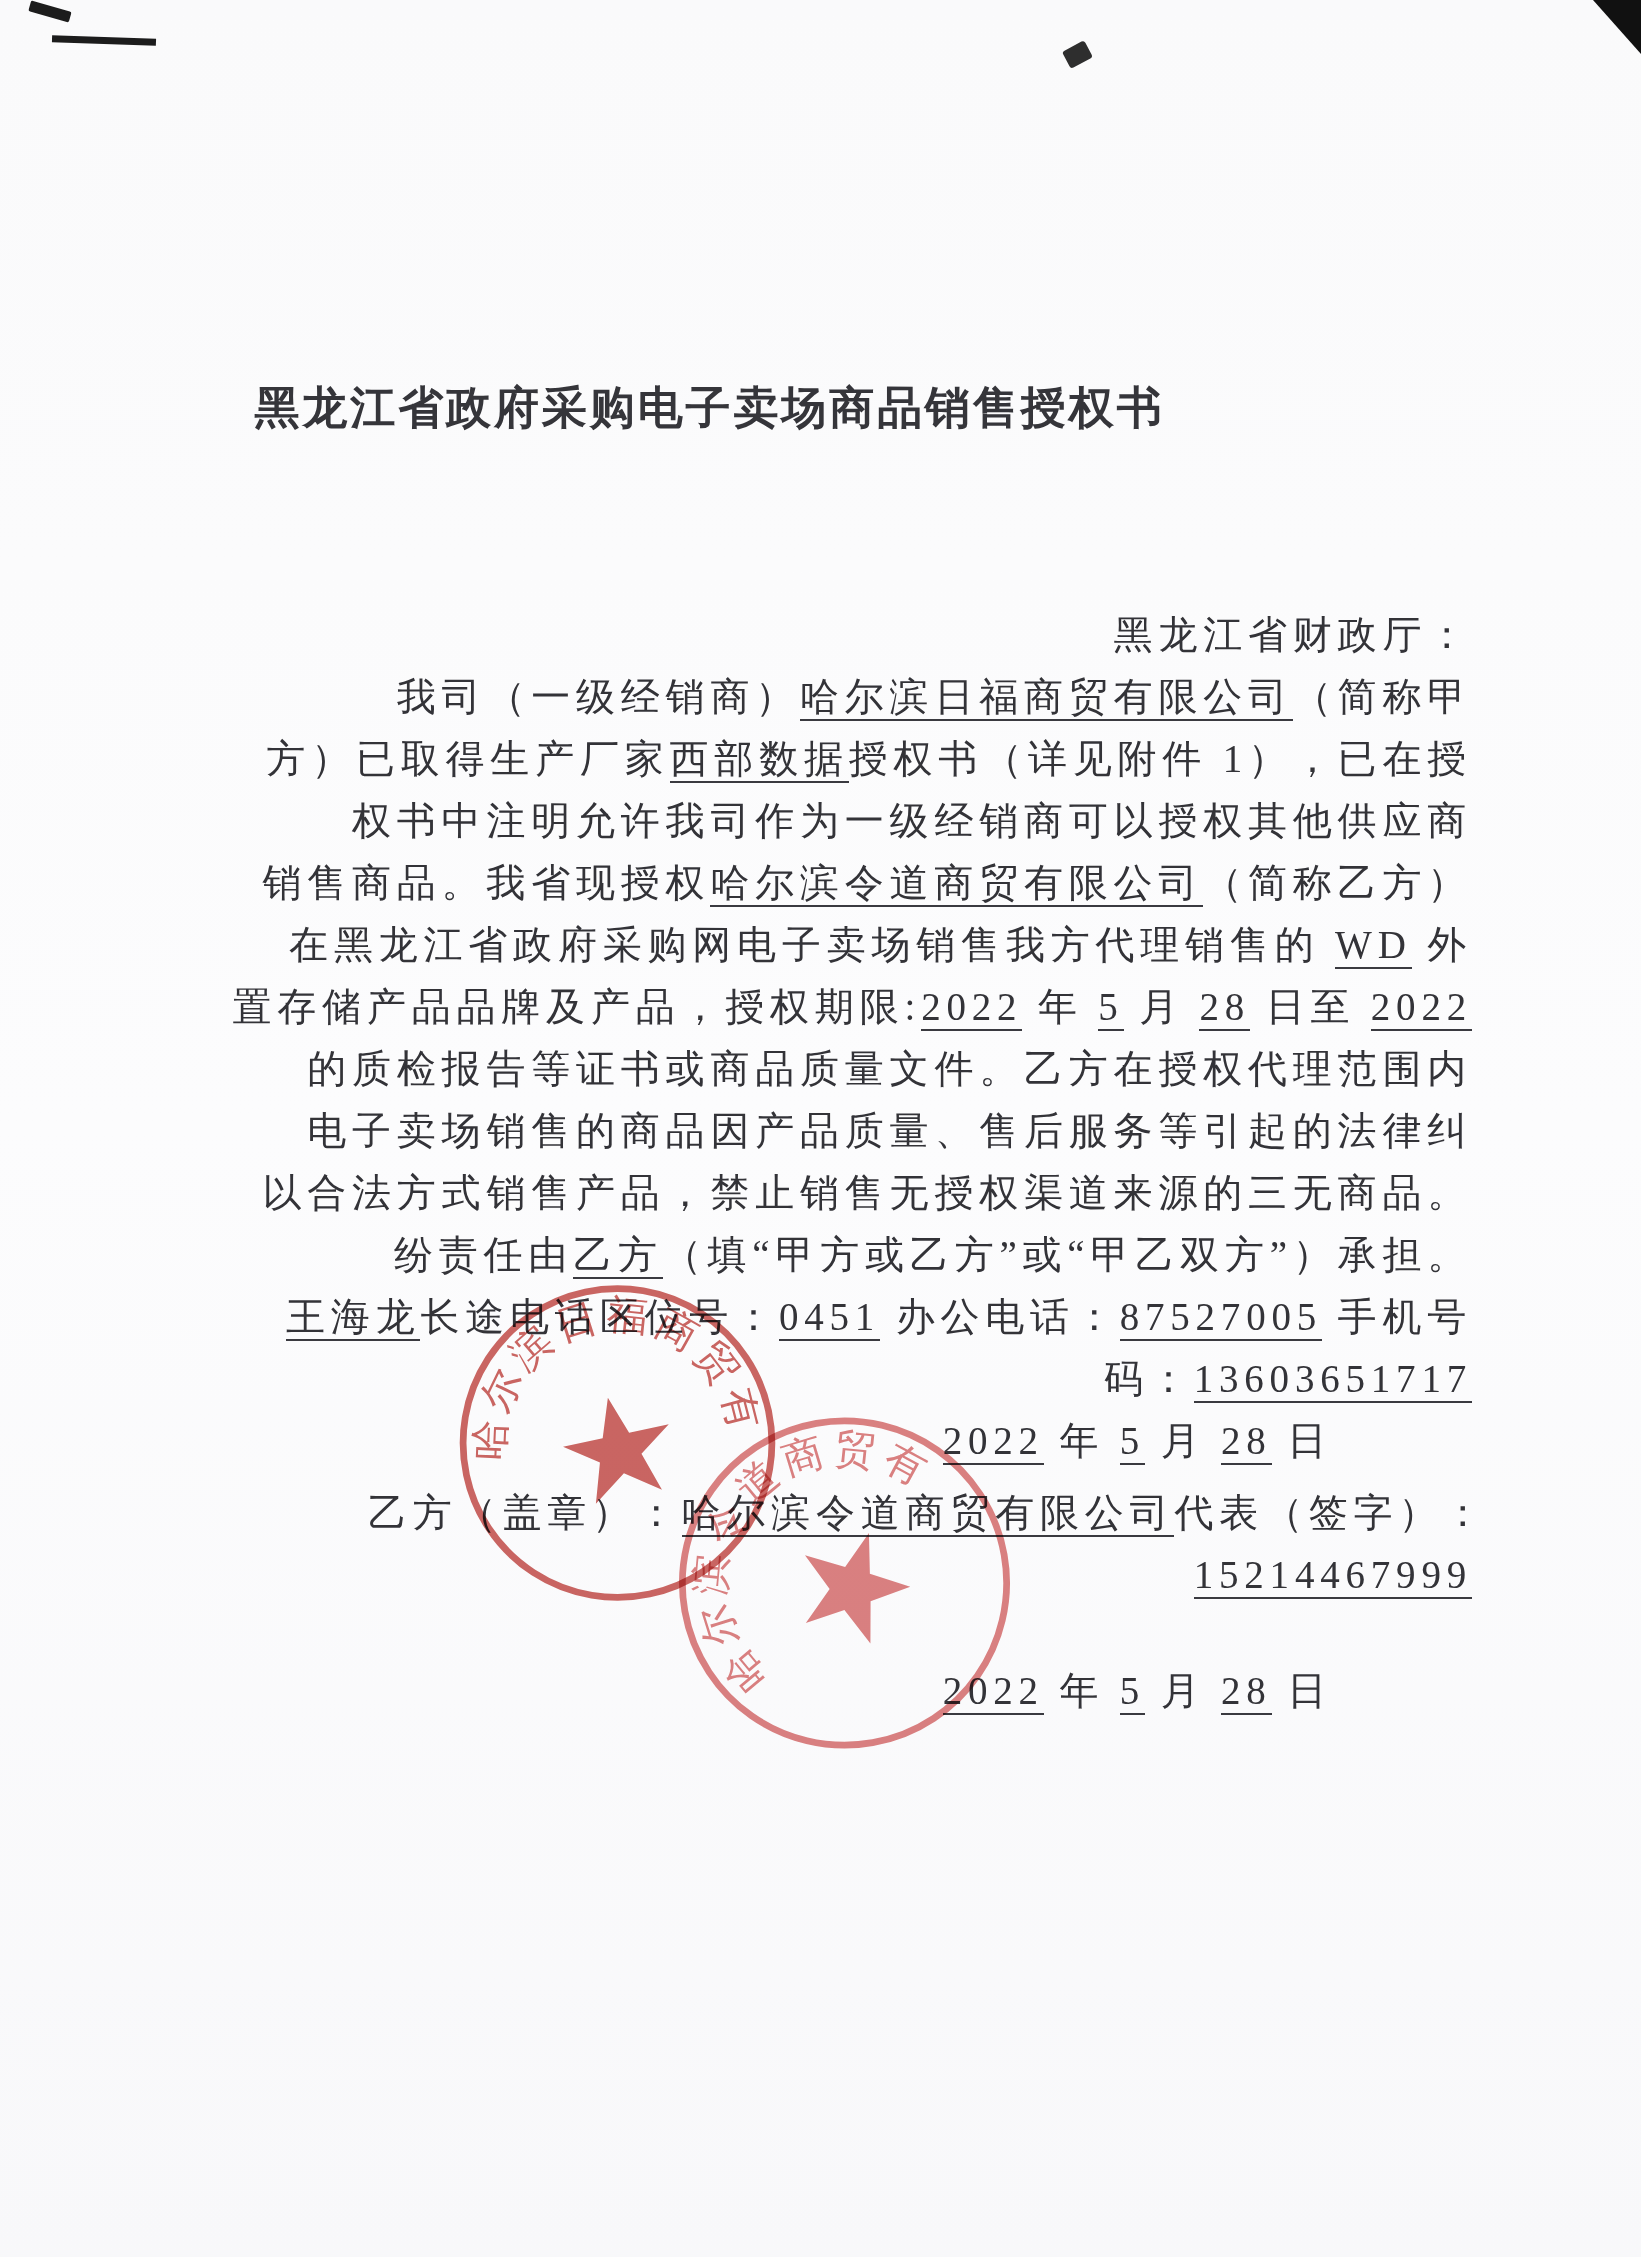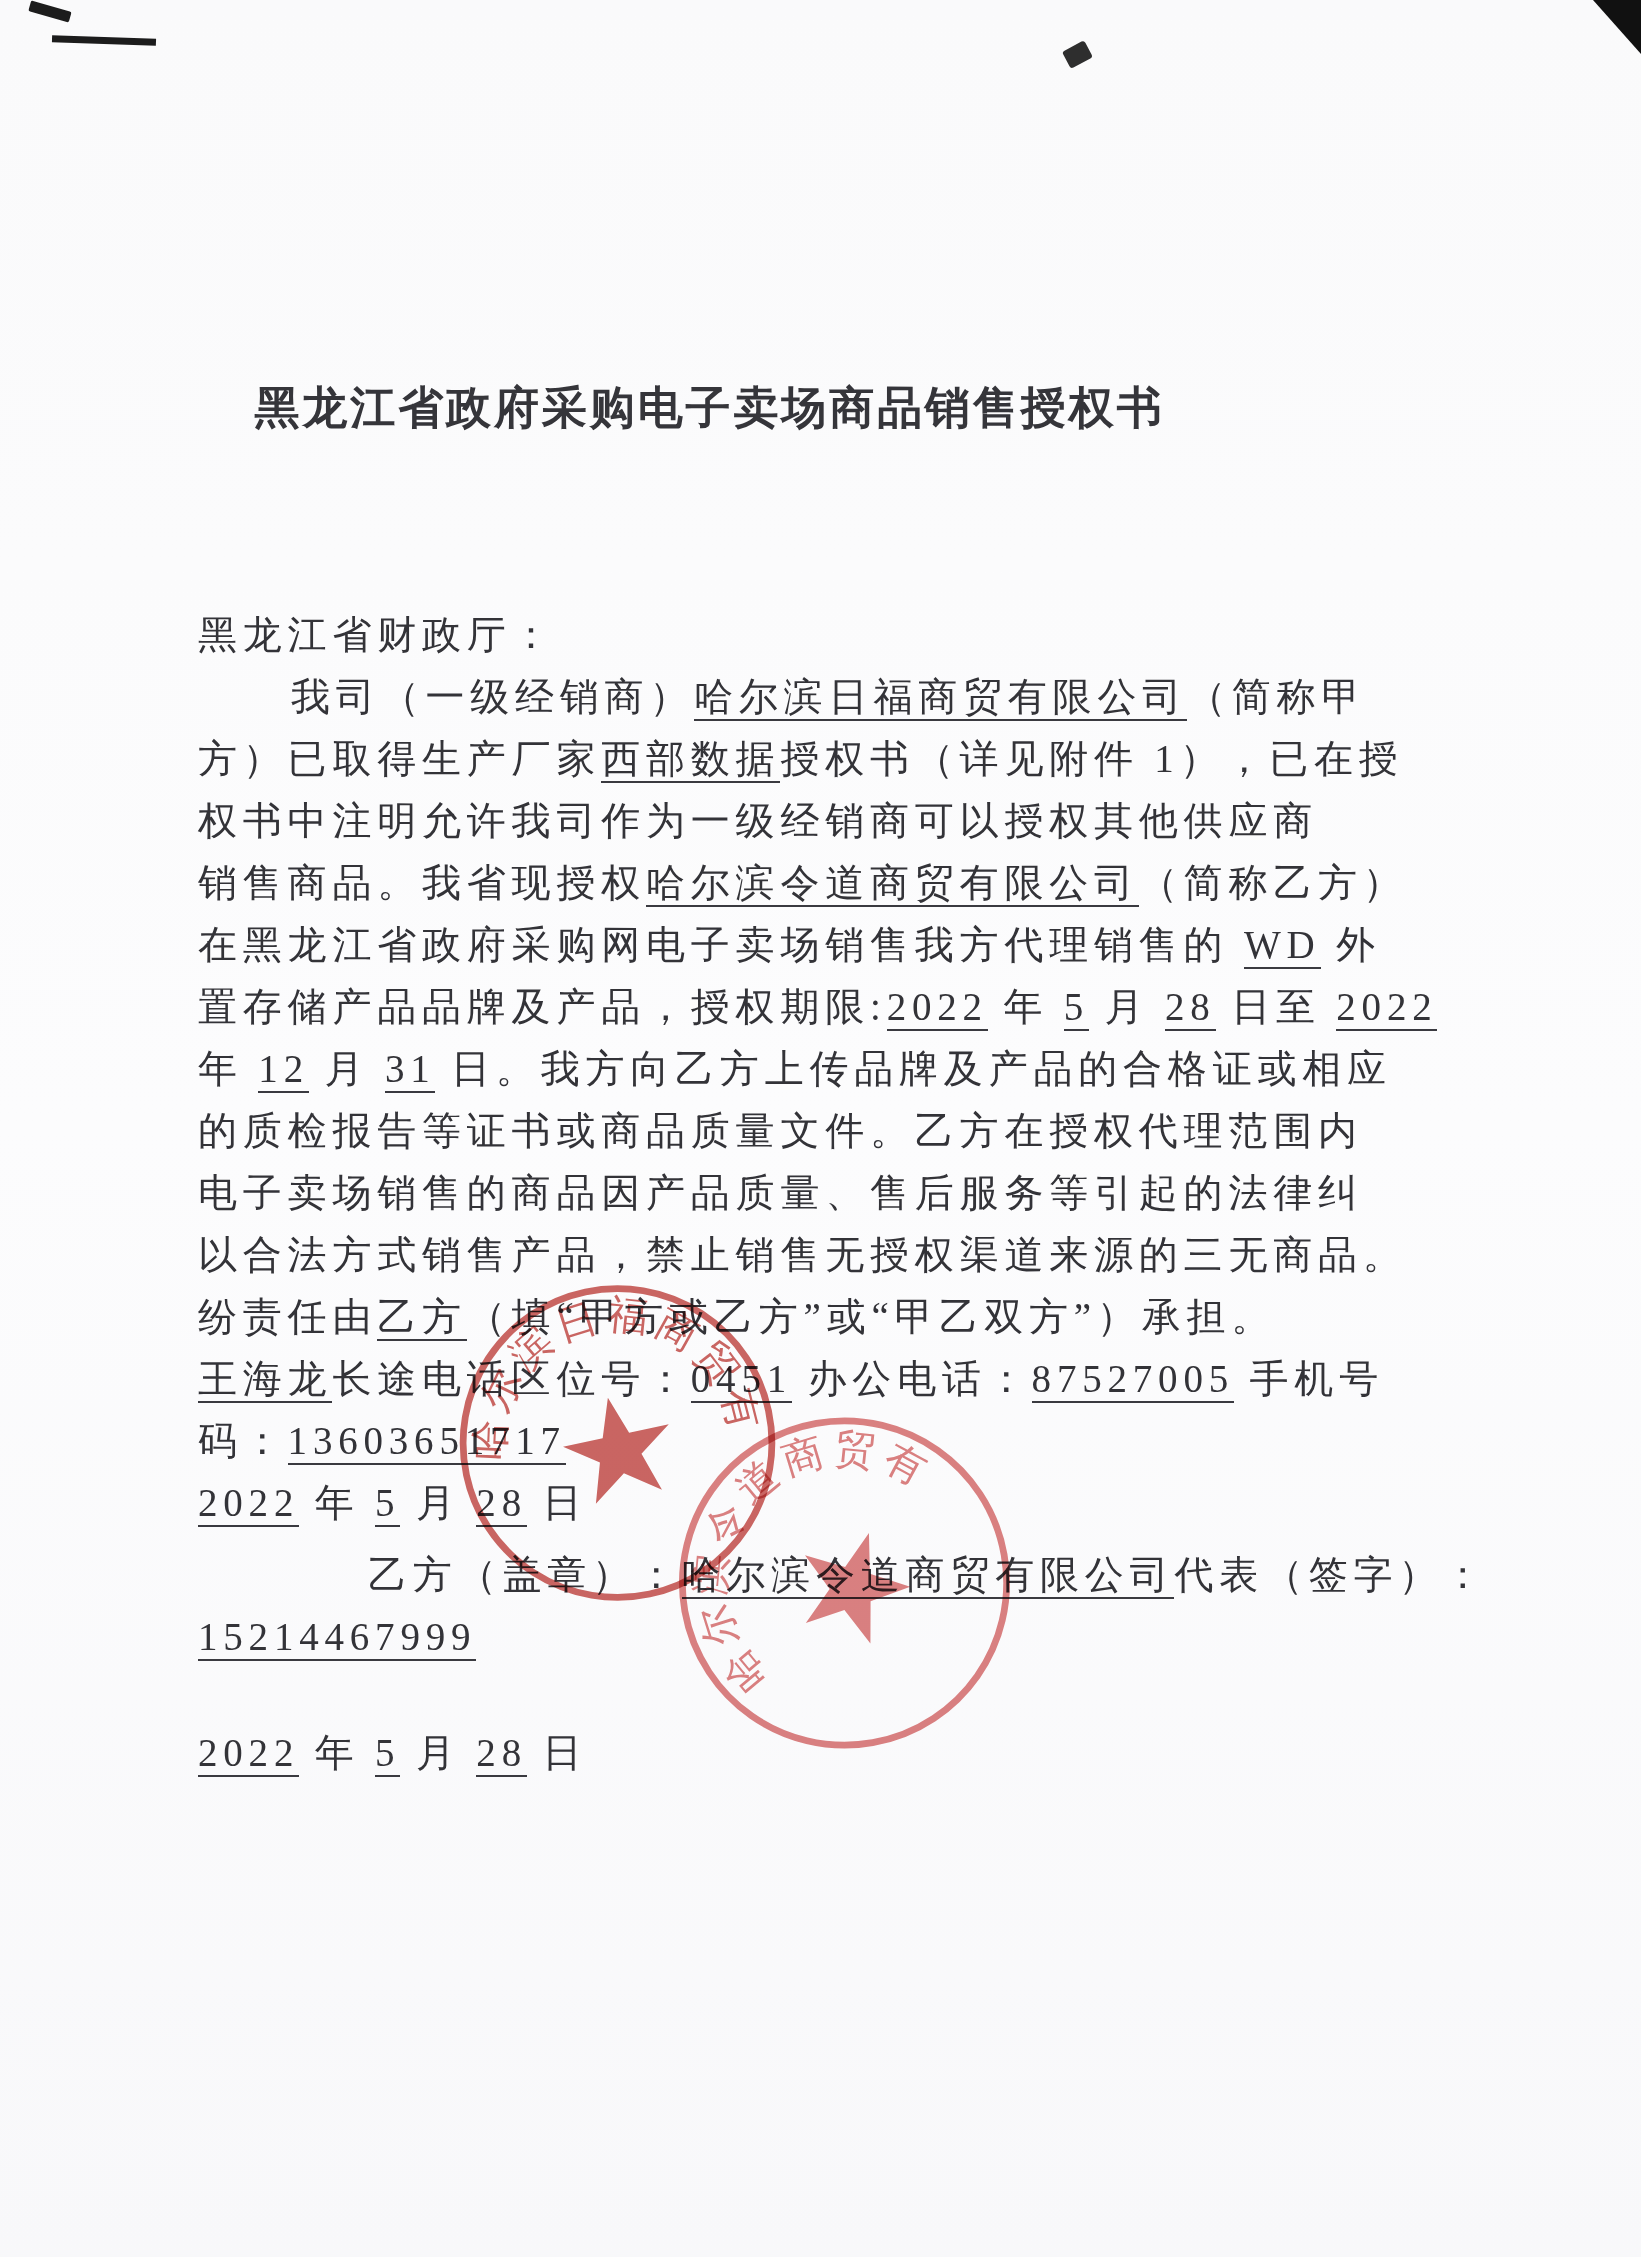--- a/index.html
+++ b/index.html
@@ -20,21 +20,21 @@
 
   .title{
     position:absolute;top:378px;left:0;right:222px;
     text-align:center;font-size:45px;font-weight:700;letter-spacing:2.9px;
     font-family:"Liberation Sans","DejaVu Sans",sans-serif;color:#35353a;
   }
   .doc{
     position:absolute;left:198px;top:604px;width:1274px;
     font-size:39px;color:#333338;
   }
-  .line{min-height:62px;line-height:62px;letter-spacing:5.8px;white-space:nowrap;}
+  .line{min-height:62px;line-height:62px;letter-spacing:5.8px;white-space:nowrap;text-align:right;}
   .line .u{border-bottom:2.9px solid #3a3a40;padding-bottom:1px;}
   .body-indent{text-indent:93px;}
   .sign-a{margin-top:13.5px;text-indent:106px;}
   .sign-b{margin-top:9.7px;text-indent:170px;}
   .date{ padding-right:140px;}
   .date-b{margin-top:54px;}
 
   .seal{position:absolute;mix-blend-mode:multiply;pointer-events:none;}
   .seal-a{left:434px;top:1250px;width:367px;height:386px;opacity:.8;}
   .seal-b{left:661px;top:1390px;width:367px;height:386px;opacity:.72;}
@@ -52,21 +52,20 @@
 <div class="title">黑龙江省政府采购电子卖场商品销售授权书</div>
 
 <div class="doc">
     <div class="line salutation"><span>黑龙江省财政厅：</span></div>
     <div class="line body body-indent"><span>我司（一级经销商）</span><span class="u">哈尔滨日福商贸有限公司</span><span>（简称甲</span></div>
     <div class="line body"><span>方）已取得生产厂家</span><span class="u">西部数据</span><span>授权书（详见附件 1），已在授</span></div>
     <div class="line body"><span>权书中注明允许我司作为一级经销商可以授权其他供应商</span></div>
     <div class="line body"><span>销售商品。我省现授权</span><span class="u">哈尔滨令道商贸有限公司</span><span>（简称乙方）</span></div>
     <div class="line body"><span>在黑龙江省政府采购网电子卖场销售我方代理销售的 </span><span class="u">WD</span><span> 外</span></div>
     <div class="line body"><span>置存储产品品牌及产品，授权期限:</span><span class="u">2022</span><span> 年 </span><span class="u">5</span><span> 月 </span><span class="u">28</span><span> 日至 </span><span class="u">2022</span></div>
-    <div class="line body"><span>年 </span><span class="u">12</span><span> 月 </span><span class="u">31</span><span> 日。我方向乙方上传品牌及产品的合格证或相应</span></div>
     <div class="line body"><span>的质检报告等证书或商品质量文件。乙方在授权代理范围内</span></div>
     <div class="line body"><span>电子卖场销售的商品因产品质量、售后服务等引起的法律纠</span></div>
     <div class="line body"><span>以合法方式销售产品，禁止销售无授权渠道来源的三无商品。</span></div>
     <div class="line body"><span>纷责任由</span><span class="u">乙方</span><span>（填“甲方或乙方”或“甲乙双方”）承担。</span></div>
     <div class="line sign2"><span class="u">王海龙</span><span>长途电话区位号：</span><span class="u">0451</span><span> 办公电话：</span><span class="u">87527005</span><span> 手机号</span></div>
     <div class="line sign2"><span>码：</span><span class="u">13603651717</span></div>
     <div class="line date"><span class="u">2022</span><span> 年 </span><span class="u">5</span><span> 月 </span><span class="u">28</span><span> 日</span></div>
     <div class="line sign-b"><span>乙方（盖章）：</span><span class="u">哈尔滨令道商贸有限公司</span><span>代表（签字）：</span></div>
     <div class="line sign2"><span class="u">15214467999</span></div>
     <div class="line date date-b"><span class="u">2022</span><span> 年 </span><span class="u">5</span><span> 月 </span><span class="u">28</span><span> 日</span></div>

